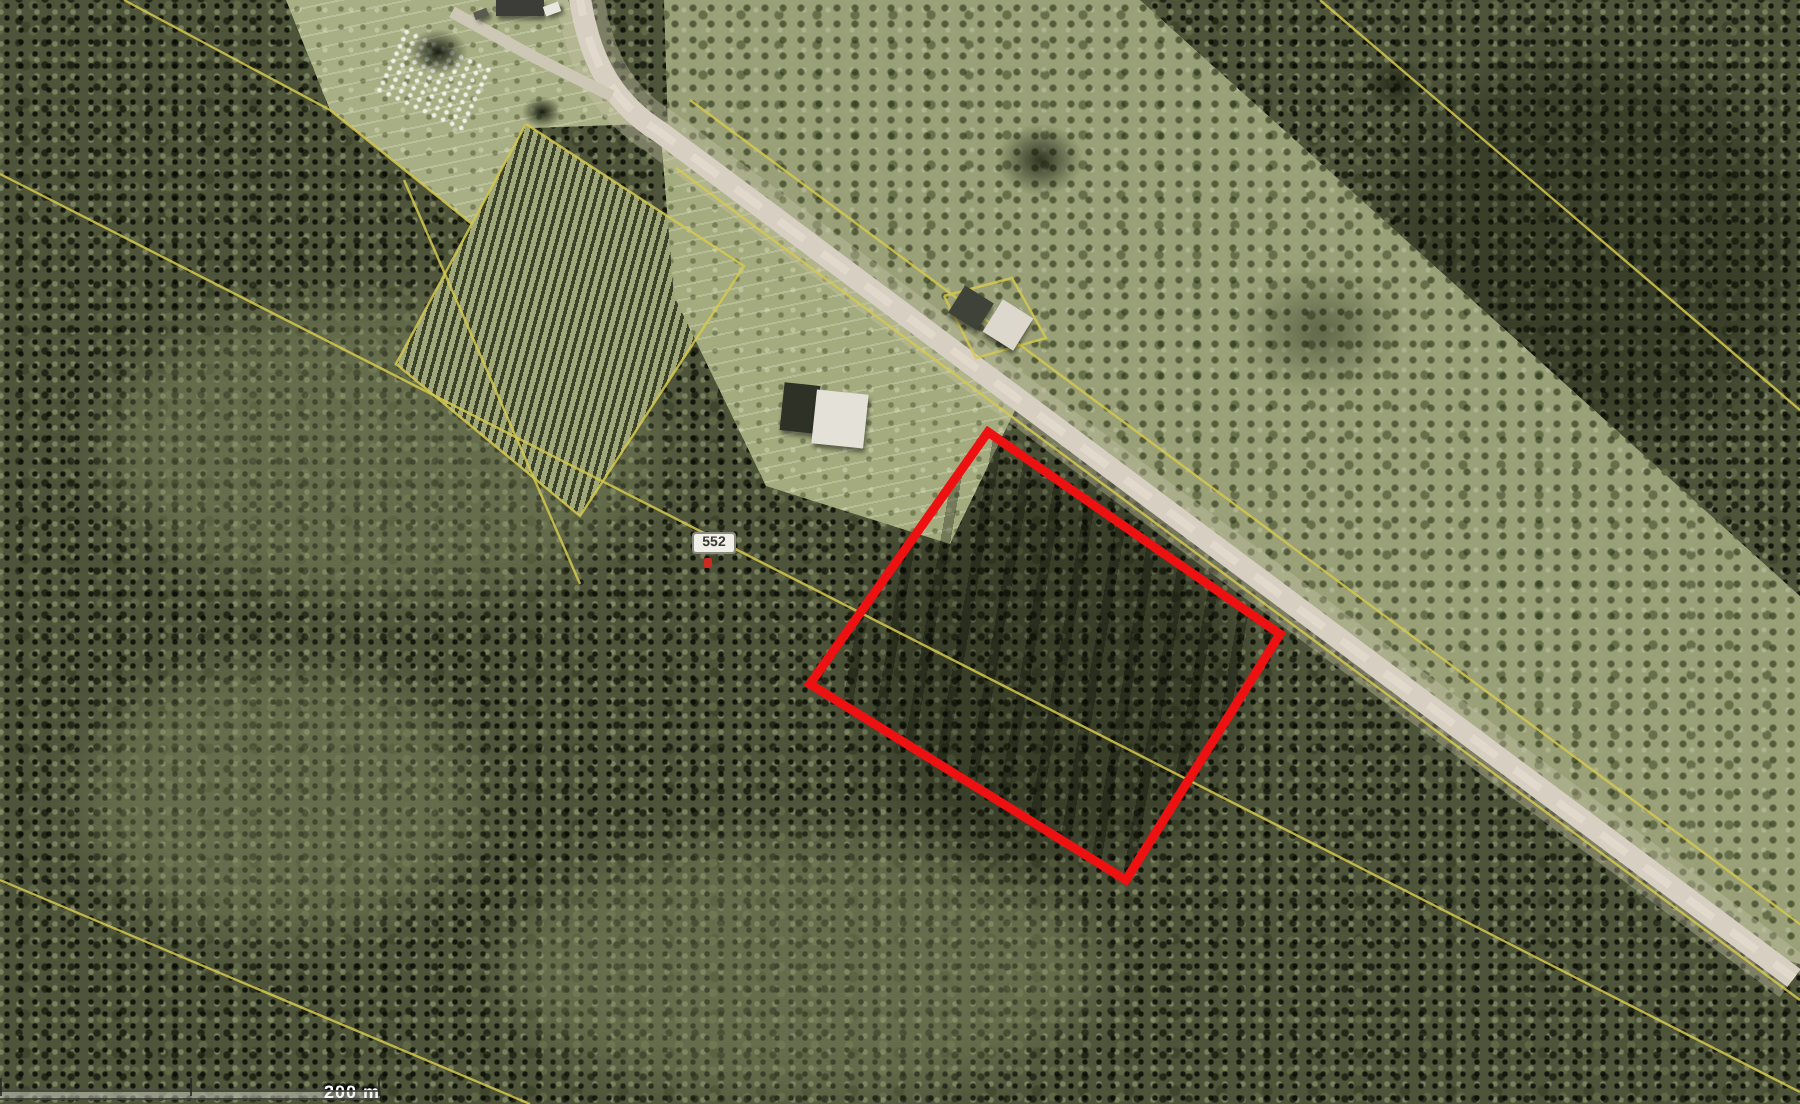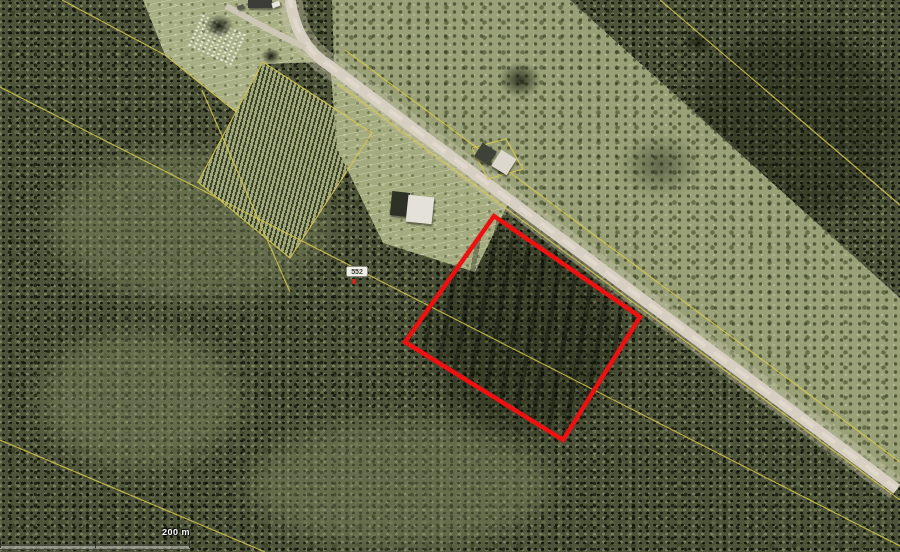--- a/index.html
+++ b/index.html
@@ -92,21 +92,21 @@
   .scalebar{position:absolute;left:0;bottom:0;width:196px;height:26px;}
   .sb-bar{
     position:absolute;left:0;bottom:2px;width:190px;height:5px;
     background:rgba(235,235,224,0.45);
     border-top:1px solid rgba(45,45,40,0.75);
     border-bottom:1px solid rgba(45,45,40,0.75);
   }
   .tick{position:absolute;width:1px;height:9px;bottom:1px;background:rgba(40,40,36,0.85);}
   .t0{left:0;}.t1{left:95px;}.t2{left:189px;}
   .sb-label{
-    position:absolute;right:6px;bottom:15px;
+    position:absolute;right:6px;bottom:1px;
     font-size:9px;font-weight:bold;color:#ffffff;letter-spacing:.5px;
     text-shadow:0 0 2px #000,1px 1px 1px #000,-1px -1px 1px #000;
   }
 </style>
 </head>
 <body>
 
 <div class="stage">
 
   <div class="forest-base"></div>

